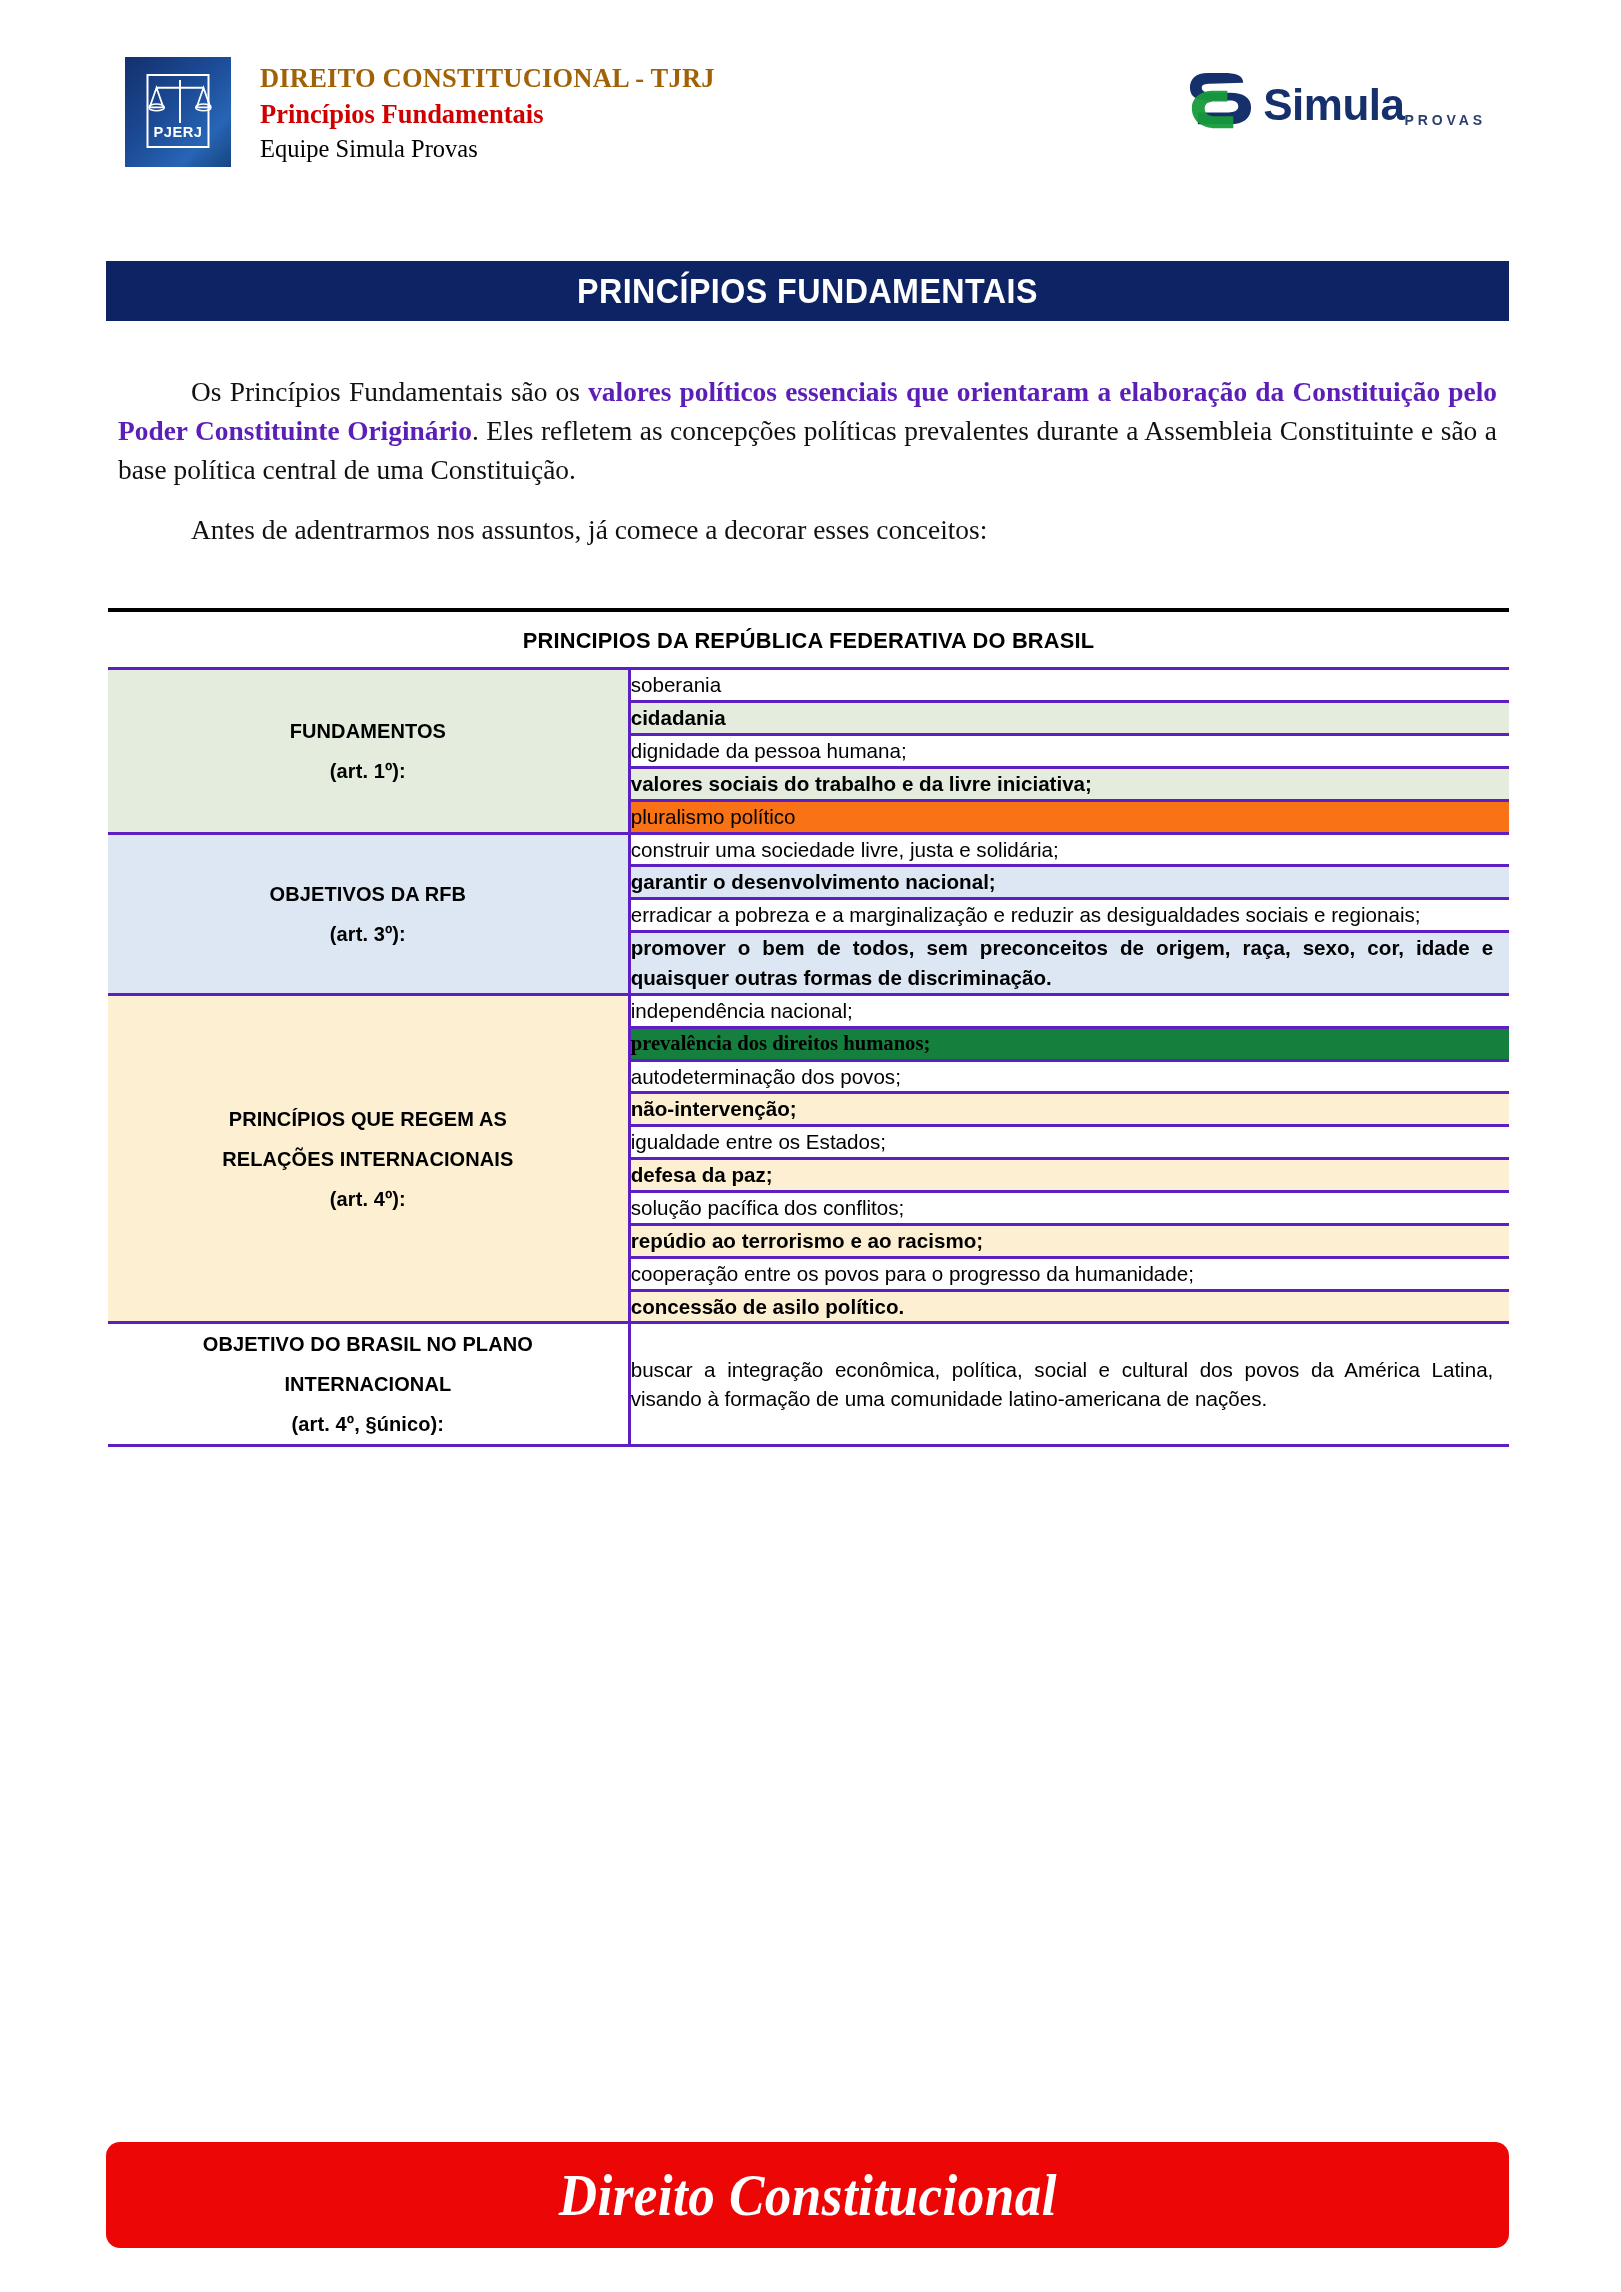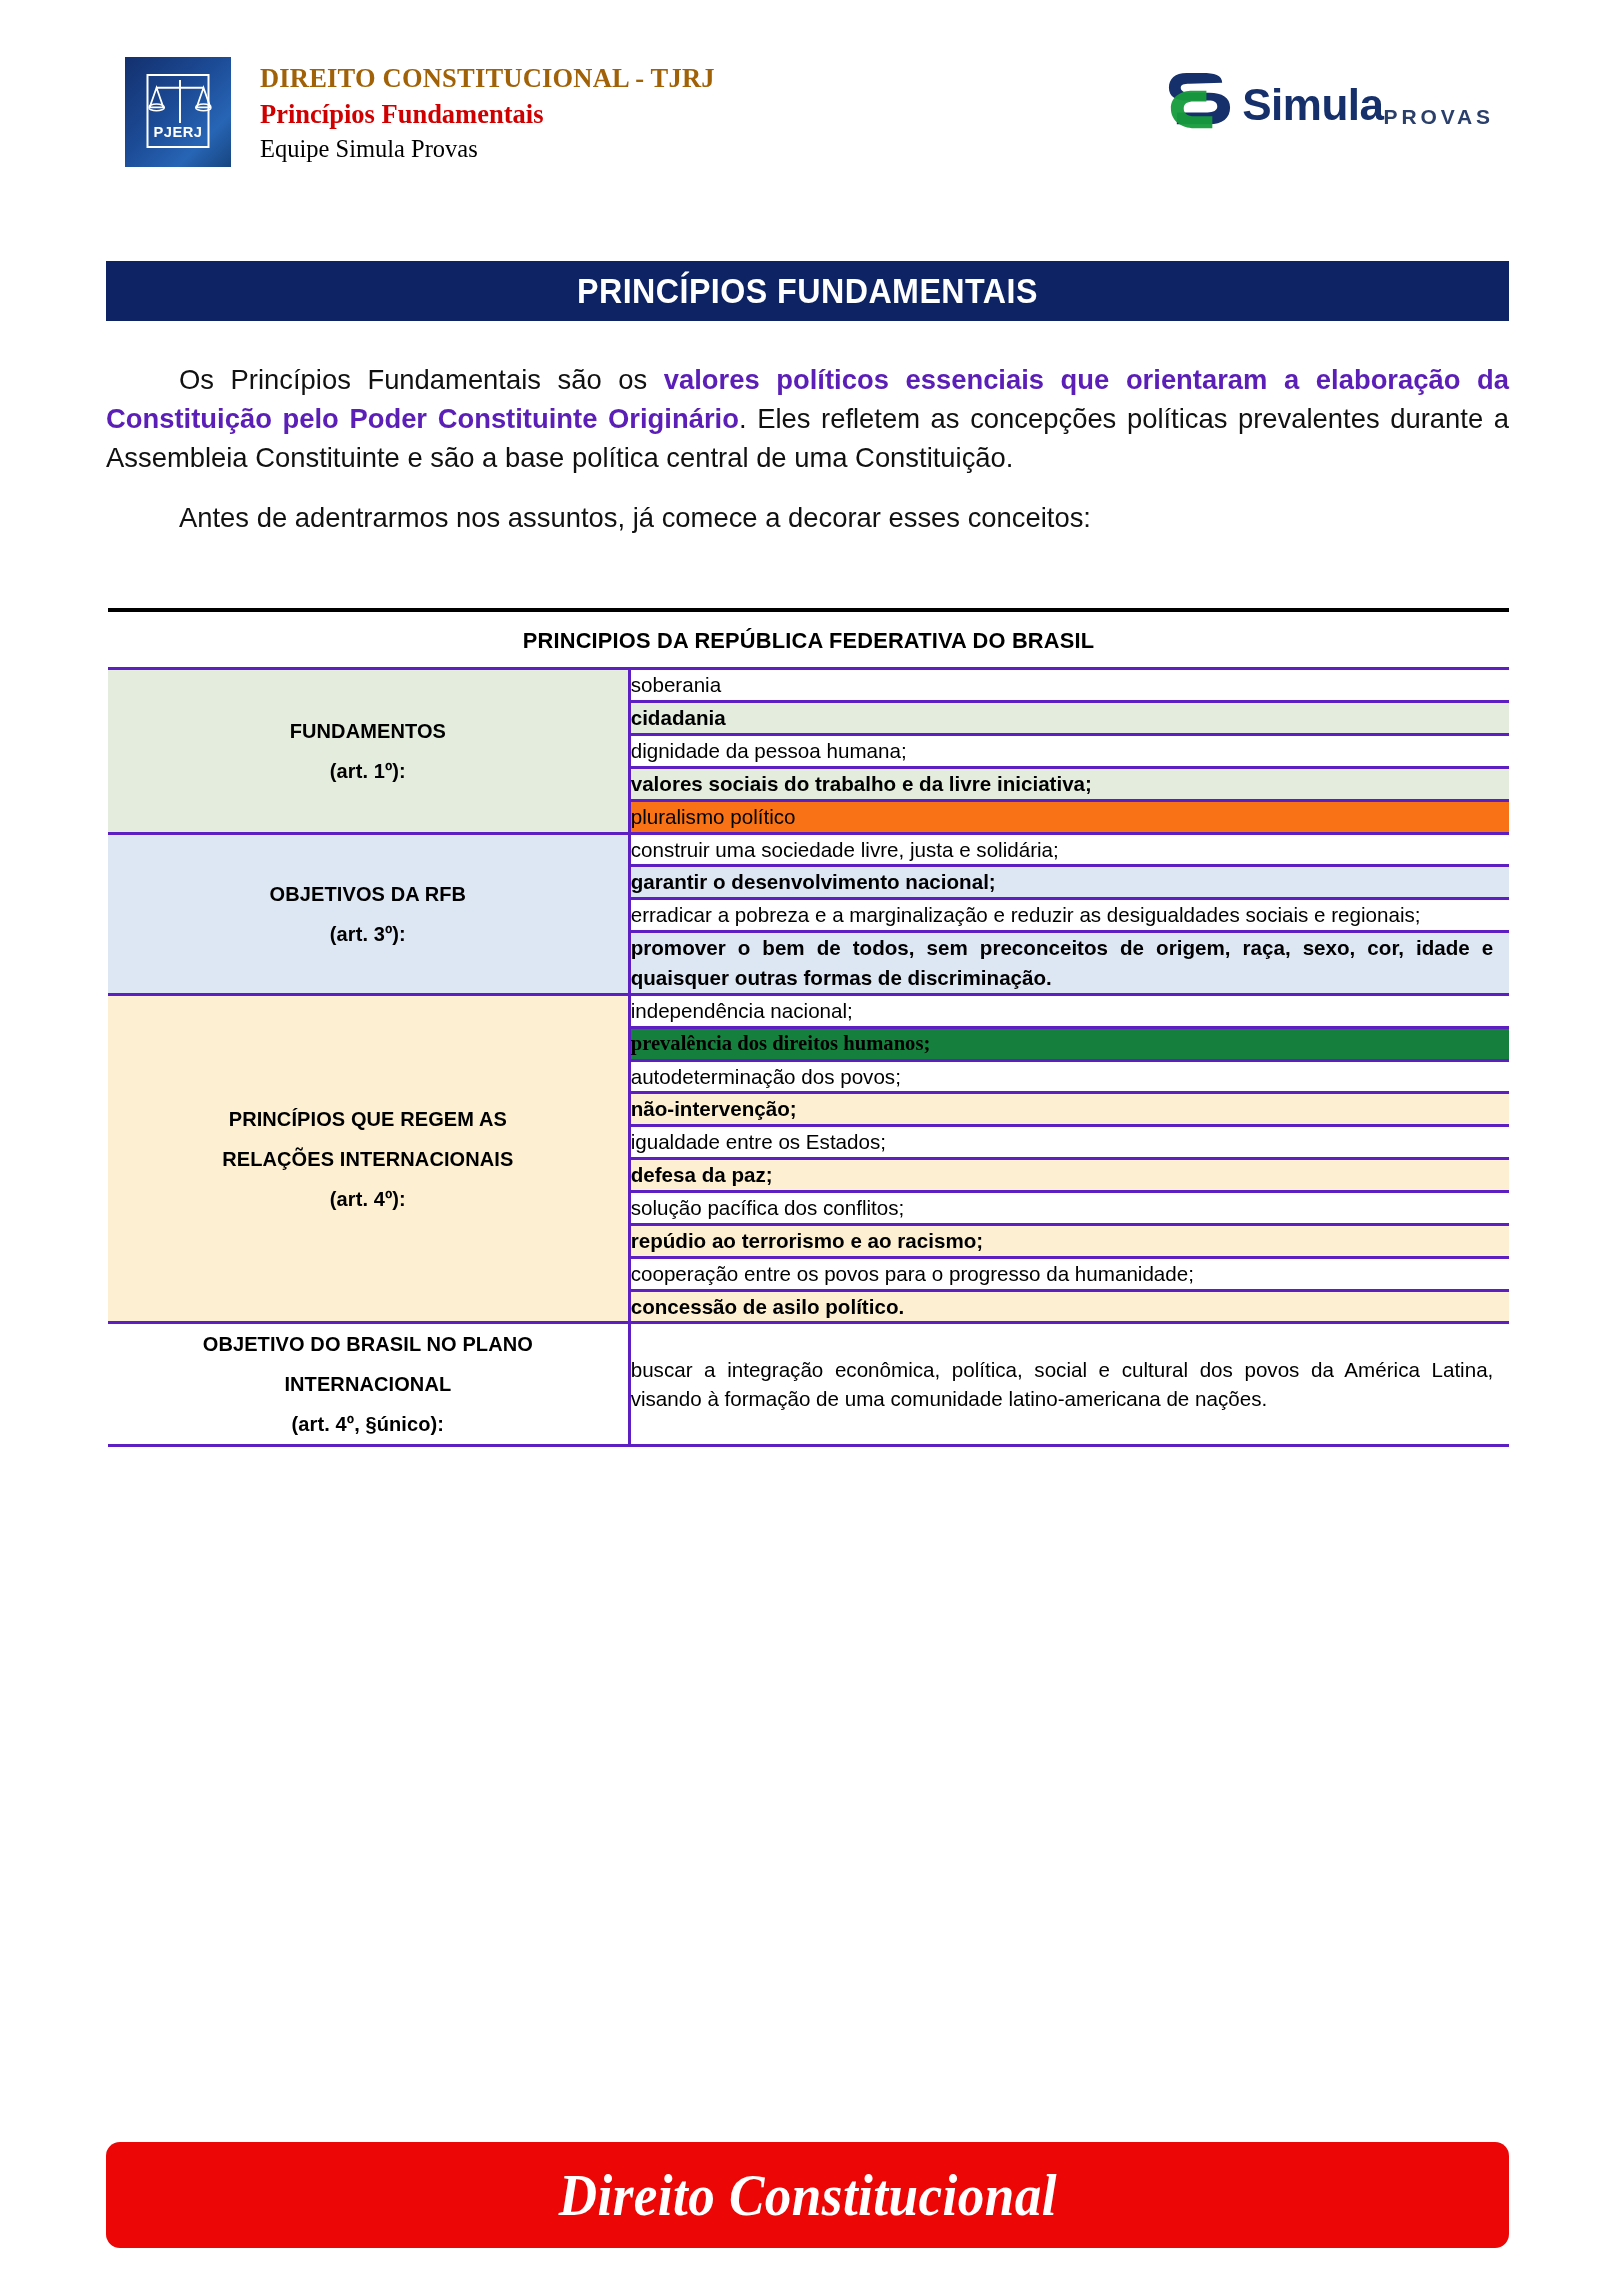--- a/index.html
+++ b/index.html
@@ -117,26 +117,26 @@
   }
   .simula-name {
     font-family: "Liberation Sans", sans-serif;
     font-size: 44px;
     font-weight: 700;
     color: #16306b;
     letter-spacing: -0.5px;
   }
   .simula-tag {
     font-family: "Liberation Sans", sans-serif;
-    font-size: 21px;
+    font-size: 14px;
     font-weight: 600;
     color: #2b3f6b;
     letter-spacing: 3.9px;
     margin-top: 2px;
-    margin-right: 2px;
+    margin-right: 10px;
   }
 
   
   .banner {
     position: absolute;
     left: 106px;
     right: 112px;
     top: 261px;
     height: 60px;
     background: #0d2363;
@@ -154,26 +154,26 @@
   }
 
   
   .intro {
     position: absolute;
     left: 106px;
     right: 112px;
     top: 361px;
   }
   .para {
-    font-family: Liberation Sans, sans-serif;
+    font-family: Liberation Serif, serif;
     font-size: 27.4px;
     line-height: 1.42;
     text-align: justify;
     text-indent: 73px;
-    margin: 0;
+    margin: 12px;
     color: #111111;
   }
   .para2 {
     margin-top: 21.6px;
     text-indent: 73px;
     text-align: left;
   }
   .hl {
     color: #5b1fb8;
     font-weight: 700;

